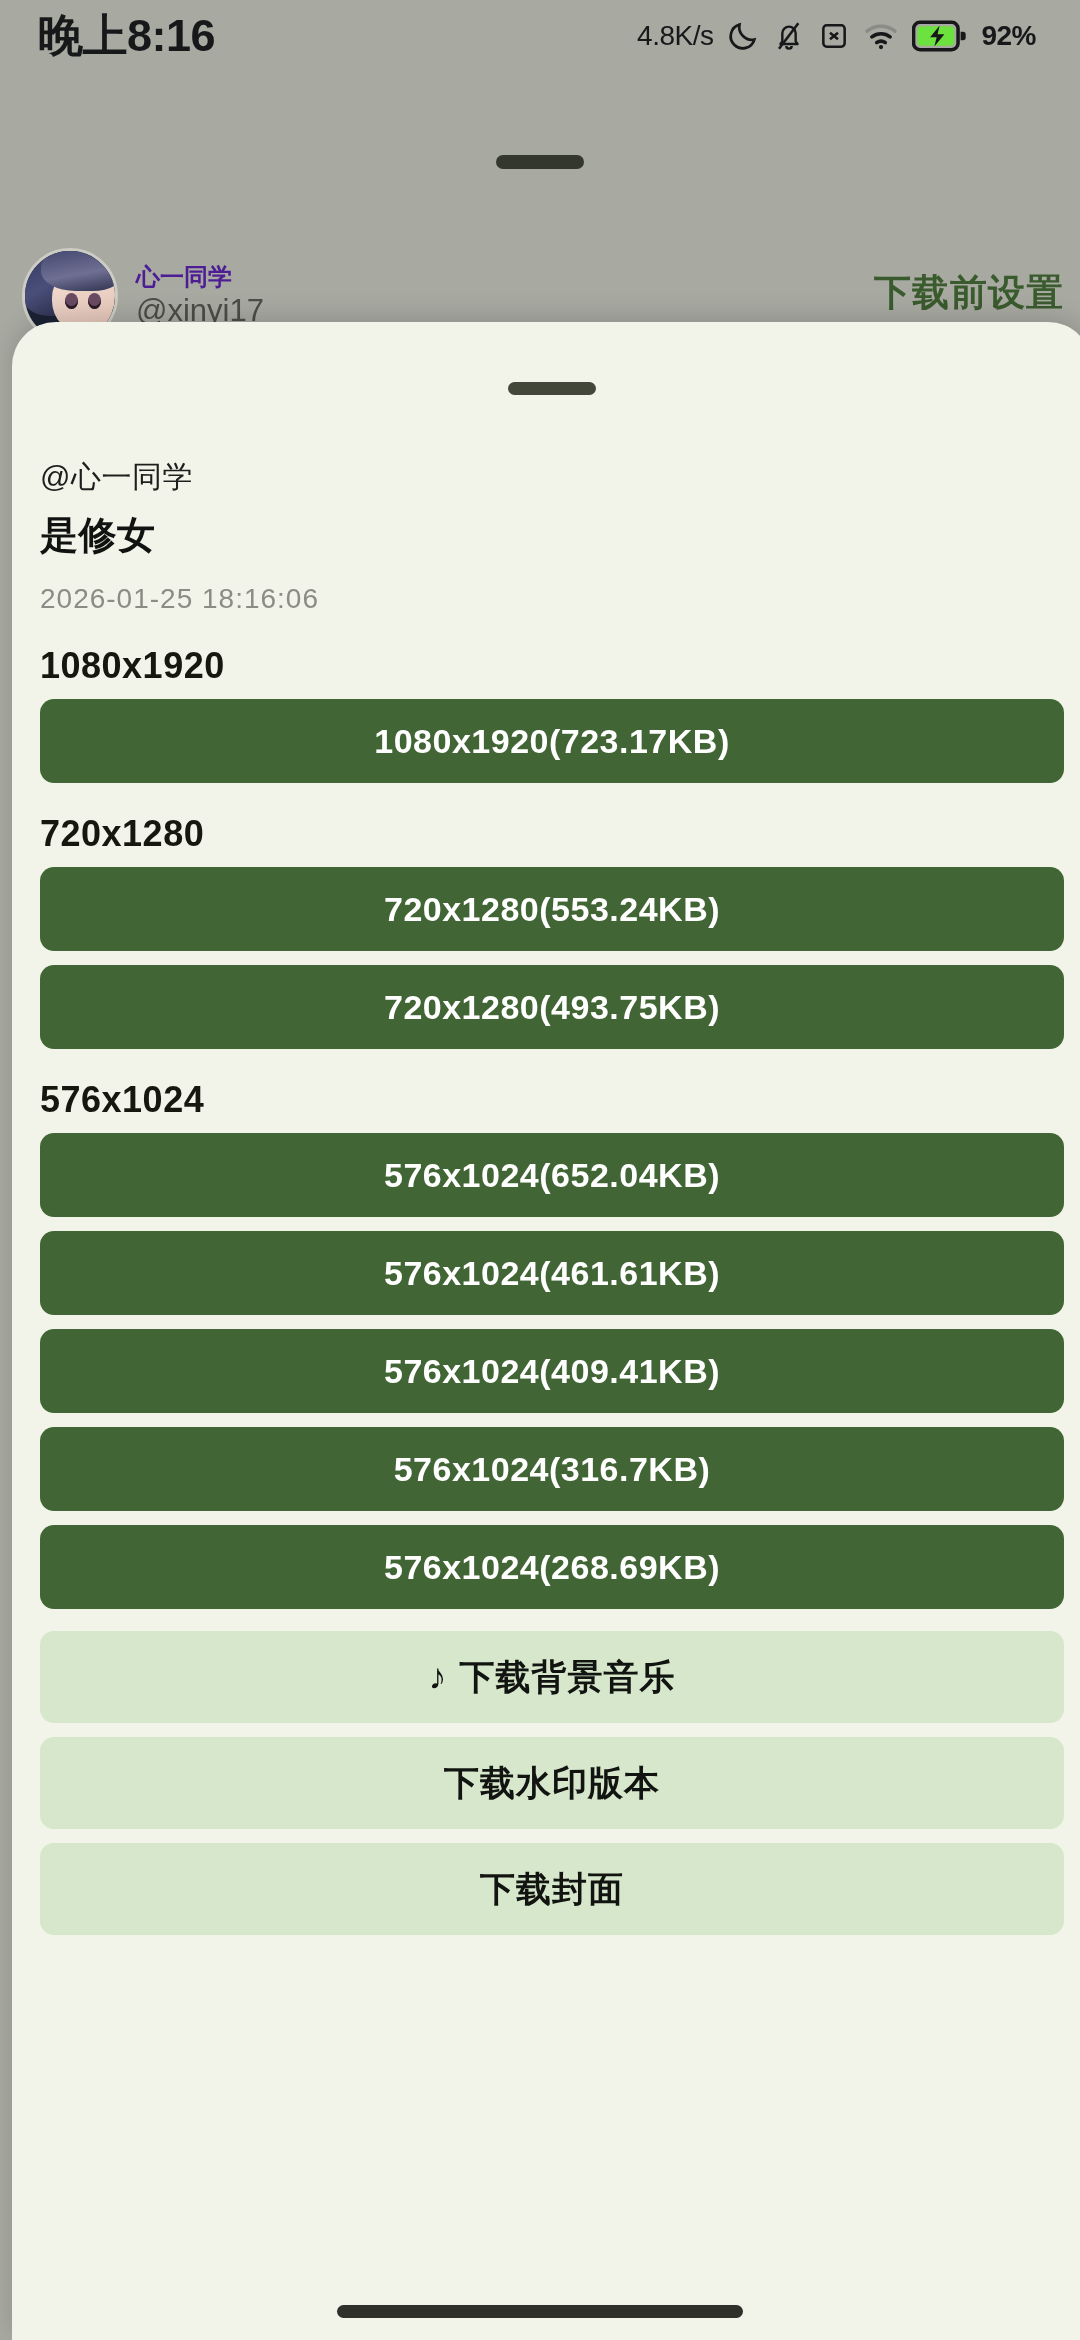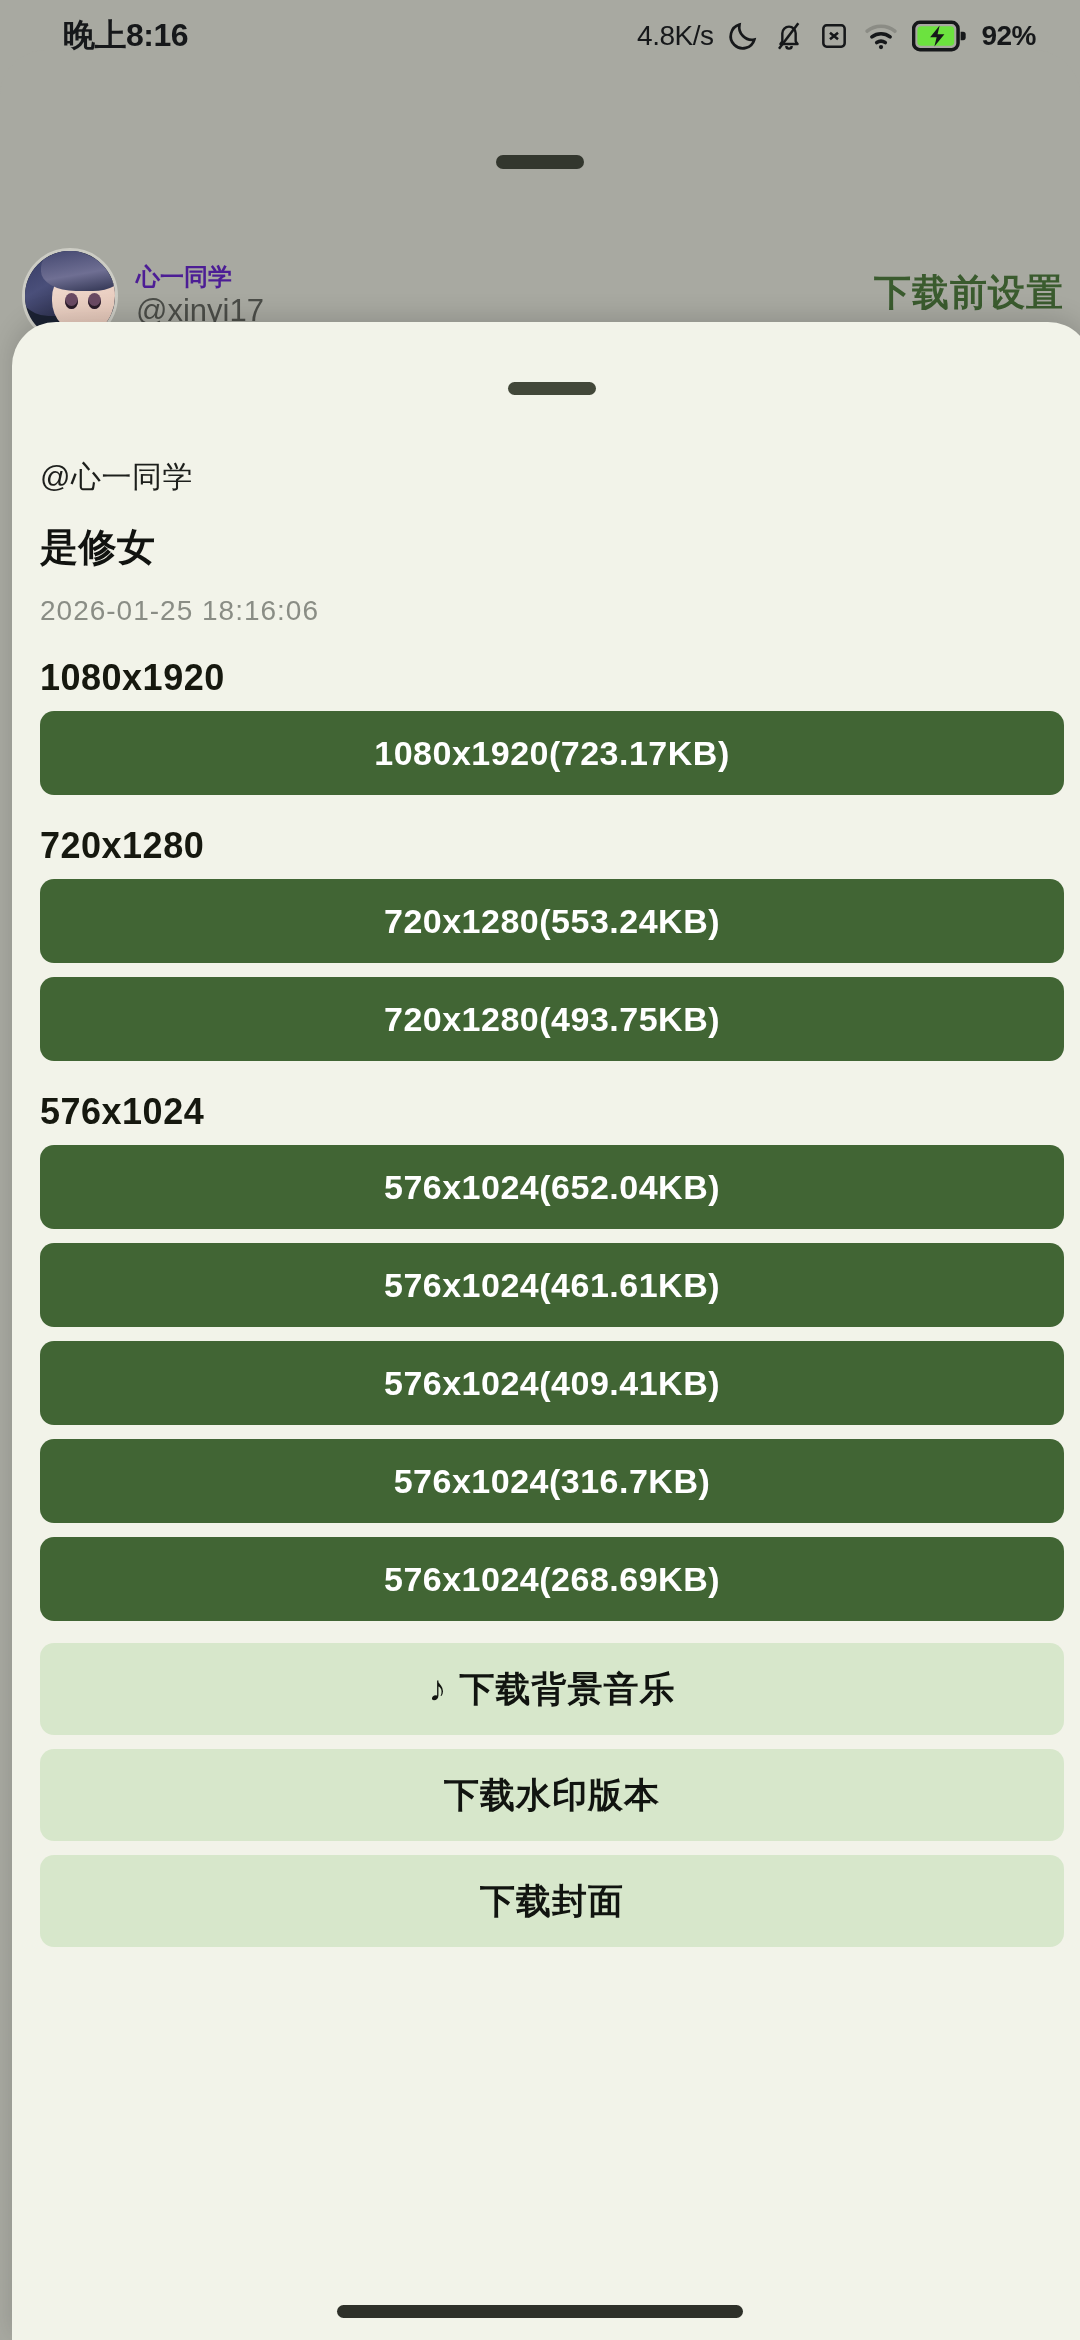--- a/index.html
+++ b/index.html
@@ -26,25 +26,24 @@
     width: 1080px;
     height: 72px;
     display: flex;
     align-items: center;
     justify-content: space-between;
     padding: 0 44px 0 38px;
     color: #16181a;
     z-index: 5;
   }
   .status-clock {
-    font-size: 32px;
+    font-size: 45px;
     font-weight: 600;
     letter-spacing: -0.5px;
     white-space: nowrap;
-    margin-left: 25px;
   }
   .status-right {
     display: flex;
     align-items: center;
     gap: 13px;
   }
   .net-speed {
     font-size: 28px;
     font-weight: 500;
     letter-spacing: -0.5px;
@@ -180,21 +179,21 @@
   }
   .sheet-body { padding: 0 28px; }
 
   .meta-handle {
     margin-top: 62px;
     font-size: 30px;
     color: #1d1f1c;
     letter-spacing: 0.5px;
   }
   .meta-title {
-    margin-top: 24px;
+    margin-top: 12px;
     font-size: 38px;
     font-weight: 700;
     color: #111310;
     letter-spacing: 0.5px;
   }
   .meta-time {
     margin-top: 22px;
     font-size: 28px;
     color: #8a8d85;
     letter-spacing: 1px;

